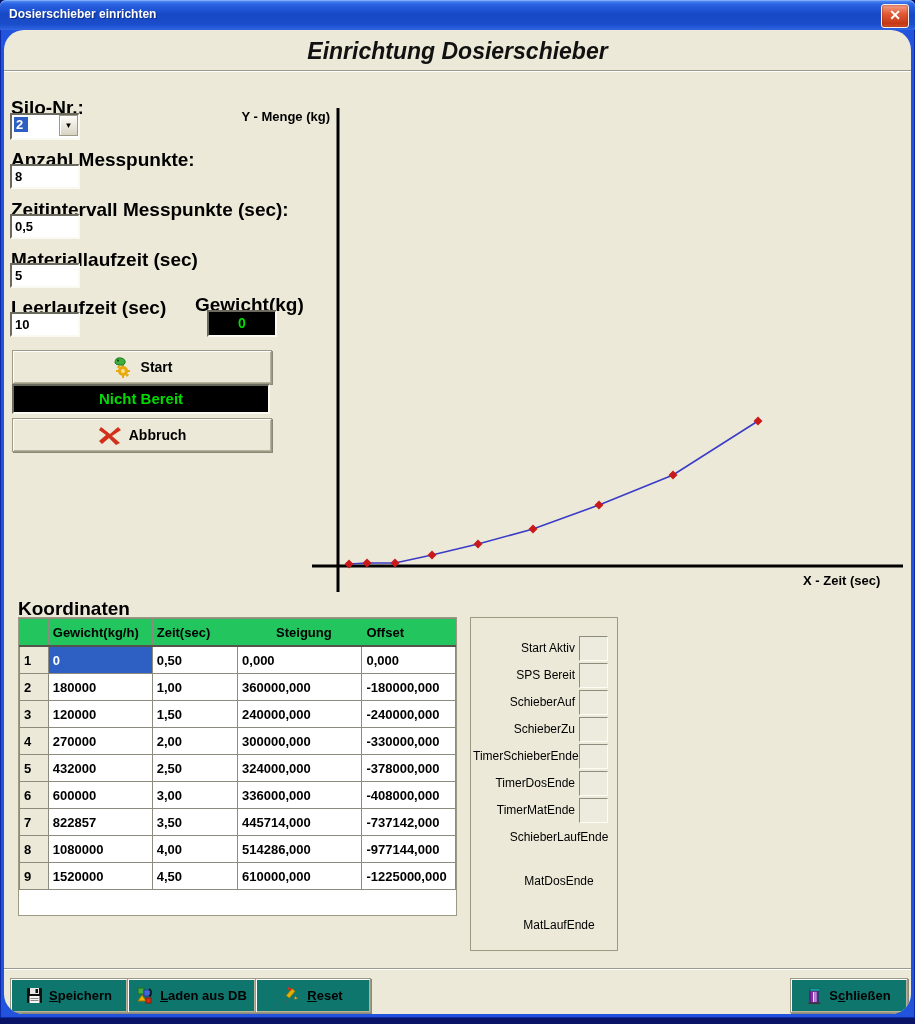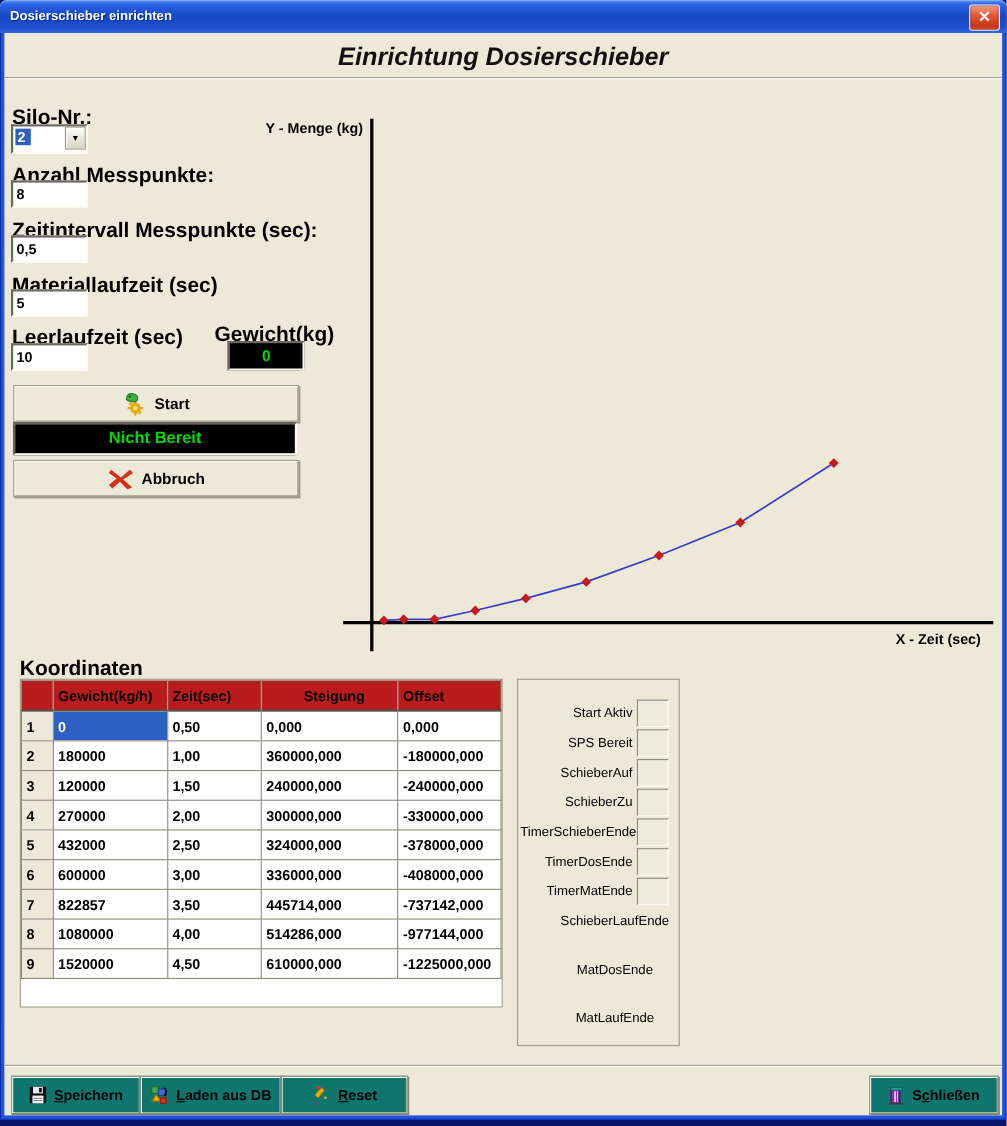--- a/index.html
+++ b/index.html
@@ -5,21 +5,21 @@
   html,body{margin:0;padding:0;}
   body{width:915px;height:1024px;background:#0A1466;font-family:"Liberation Sans",sans-serif;position:relative;overflow:hidden;}
   #window{position:absolute;left:0;top:0;right:0;height:1018px;background:#2153DC;border-radius:7px 7px 0 0;box-shadow:inset 0 0 0 1px #0C2AA8;}
   #titlebar{position:relative;height:30px;border-radius:6px 6px 0 0;
     background:linear-gradient(180deg,#5B93F5 0%,#2A63E4 14%,#1748C6 48%,#1B4ECC 82%,#3165E2 100%);
     box-shadow:inset 0 1px 0 #7FADF8;}
   .title-text{position:absolute;left:9px;top:7px;color:#fff;font-size:12px;font-weight:bold;text-shadow:1px 1px 1px #0A2C86;}
   .close-btn{position:absolute;right:6px;top:4px;width:26px;height:22px;border:1px solid #F5F0EA;border-radius:3px;
     background:linear-gradient(180deg,#F2A28A 0%,#E25A35 40%,#C43716 85%,#D8542F 100%);
     color:#fff;font-size:14px;font-weight:bold;text-align:center;line-height:21px;cursor:pointer;box-shadow:inset 0 0 2px #8C1E05;}
-  #client{position:absolute;left:4px;right:4px;top:30px;height:984px;background:#ECE9D8;overflow:hidden;}
+  #client{position:absolute;left:4px;right:4px;top:30px;height:984px;background:#ECE9D8;overflow:hidden;border-radius:20px;}
   .heading{position:absolute;left:0;right:0;top:8px;text-align:center;font-size:23px;font-weight:bold;font-style:italic;color:#111;}
   .divider{position:absolute;left:0;right:0;height:0;border-top:1px solid #9C9A8C;border-bottom:1px solid #FFFFFF;}
   .lbl{position:absolute;font-size:19px;font-weight:bold;color:#000;white-space:nowrap;}
   .inp{position:absolute;width:60px;height:21px;background:#fff;border:2px solid;border-color:#6A6B5E #FBFAF2 #FBFAF2 #6A6B5E;
     font-family:"Liberation Sans",sans-serif;font-size:13px;font-weight:bold;padding:0 3px;color:#000;}
   .combo{position:absolute;left:6px;top:83px;width:66px;height:23px;background:#fff;border:2px solid;border-color:#6A6B5E #FBFAF2 #FBFAF2 #6A6B5E;cursor:pointer;}
   .combo .val{display:inline-block;margin:2px 0 0 2px;padding:0 5px 0 2px;background:#2E5FC2;color:#fff;font-size:13px;font-weight:bold;}
   .combo .arrow-btn{position:absolute;right:0;top:0;width:17px;height:19px;background:linear-gradient(180deg,#FDFDF8,#D8D4C4);
     border:1px solid #9D9A84;box-shadow:inset 1px 1px 0 #fff;text-align:center;font-size:8px;line-height:19px;color:#000;}
   .blackbox{position:absolute;background:#000;border:2px solid;border-color:#6A6B5E #FBFAF2 #FBFAF2 #6A6B5E;
@@ -31,21 +31,21 @@
     box-shadow:inset 1px 1px 0 #FFFFFF,inset -1px -1px 0 #B5B29E,1px 1px 0 #8A8876;
     display:flex;align-items:center;justify-content:center;gap:6px;font-size:13px;font-weight:bold;cursor:pointer;}
   .footbtn u, .mn{text-decoration:underline;}
   #chart-svg{position:absolute;left:0;top:0;pointer-events:none;}
   .axis-label{position:absolute;font-size:13px;font-weight:bold;}
   #koord-label{left:14px;top:568px;}
   #tablewrap{position:absolute;left:14px;top:587px;width:437px;height:297px;background:#fff;border:1px solid #9D9A84;}
   table.grid{border-collapse:collapse;table-layout:fixed;}
   table.grid th, table.grid td{border:1px solid #8D8B7E;font-size:13px;font-weight:bold;padding:0 4px;height:26px;
     text-align:left;white-space:nowrap;overflow:hidden;}
-  table.grid th{background:#b91c1c;border-bottom:2px solid #55544B;}
+  table.grid th{background:#22c55e;border-bottom:2px solid #55544B;}
   table.grid td.rownum{background:#ECE9D8;width:24px;}
   table.grid td{background:#fff;color:#000;}
   table.grid td.sel{background:#2E5FC2;color:#fff;}
   #status-panel{position:absolute;left:466px;top:587px;width:146px;height:332px;border:1px solid #9D9A84;background:#ECE9D8;}
   .st-row{position:absolute;left:0;width:100%;height:24px;}
   .st-row .st-lbl{position:absolute;left:2px;width:102px;text-align:right;font-size:12px;color:#000;top:5px;}
   .st-row .st-box{position:absolute;right:9px;top:0;width:27px;height:23px;background:#EDEBDD;border:1px solid;border-color:#8D8B7E #FDFDF5 #FDFDF5 #8D8B7E;}
   .st-plain{position:absolute;left:30px;right:0;text-align:center;font-size:12px;color:#000;}
   .icon{display:inline-block;line-height:0;}
 </style>
@@ -117,21 +117,21 @@
         <path d="M 363 528.5 L 367.5 533 L 363 537.5 L 358.5 533 Z" fill="#C81A1A"></path>
         <path d="M 391 528.5 L 395.5 533 L 391 537.5 L 386.5 533 Z" fill="#C81A1A"></path>
         <path d="M 428 520.5 L 432.5 525 L 428 529.5 L 423.5 525 Z" fill="#C81A1A"></path>
         <path d="M 474 509.5 L 478.5 514 L 474 518.5 L 469.5 514 Z" fill="#C81A1A"></path>
         <path d="M 529 494.5 L 533.5 499 L 529 503.5 L 524.5 499 Z" fill="#C81A1A"></path>
         <path d="M 595 470.5 L 599.5 475 L 595 479.5 L 590.5 475 Z" fill="#C81A1A"></path>
         <path d="M 669 440.5 L 673.5 445 L 669 449.5 L 664.5 445 Z" fill="#C81A1A"></path>
         <path d="M 754 386.5 L 758.5 391 L 754 395.5 L 749.5 391 Z" fill="#C81A1A"></path>
       </svg>
     <div class="axis-label" style="left:210px;top:79px;width:116px;text-align:right">Y - Menge (kg)</div>
-    <div class="axis-label" style="left:799px;top:543px;width:100px;text-align:center">X - Zeit (sec)</div>
+    <div class="axis-label" style="left:799px;top:543px;width:100px;text-align:left">X - Zeit (sec)</div>
 
     <div class="lbl" id="koord-label">Koordinaten</div>
     <div id="tablewrap">
       <table class="grid">
         <thead>
             <tr id="grid-head-row">
               <th style="width: 24px;"></th>
               <th style="width: 98px;">Gewicht(kg/h)</th>
               <th style="width: 84px;">Zeit(sec)</th>
               <th style="width: 90px; padding-left: 38px;">Steigung</th>

